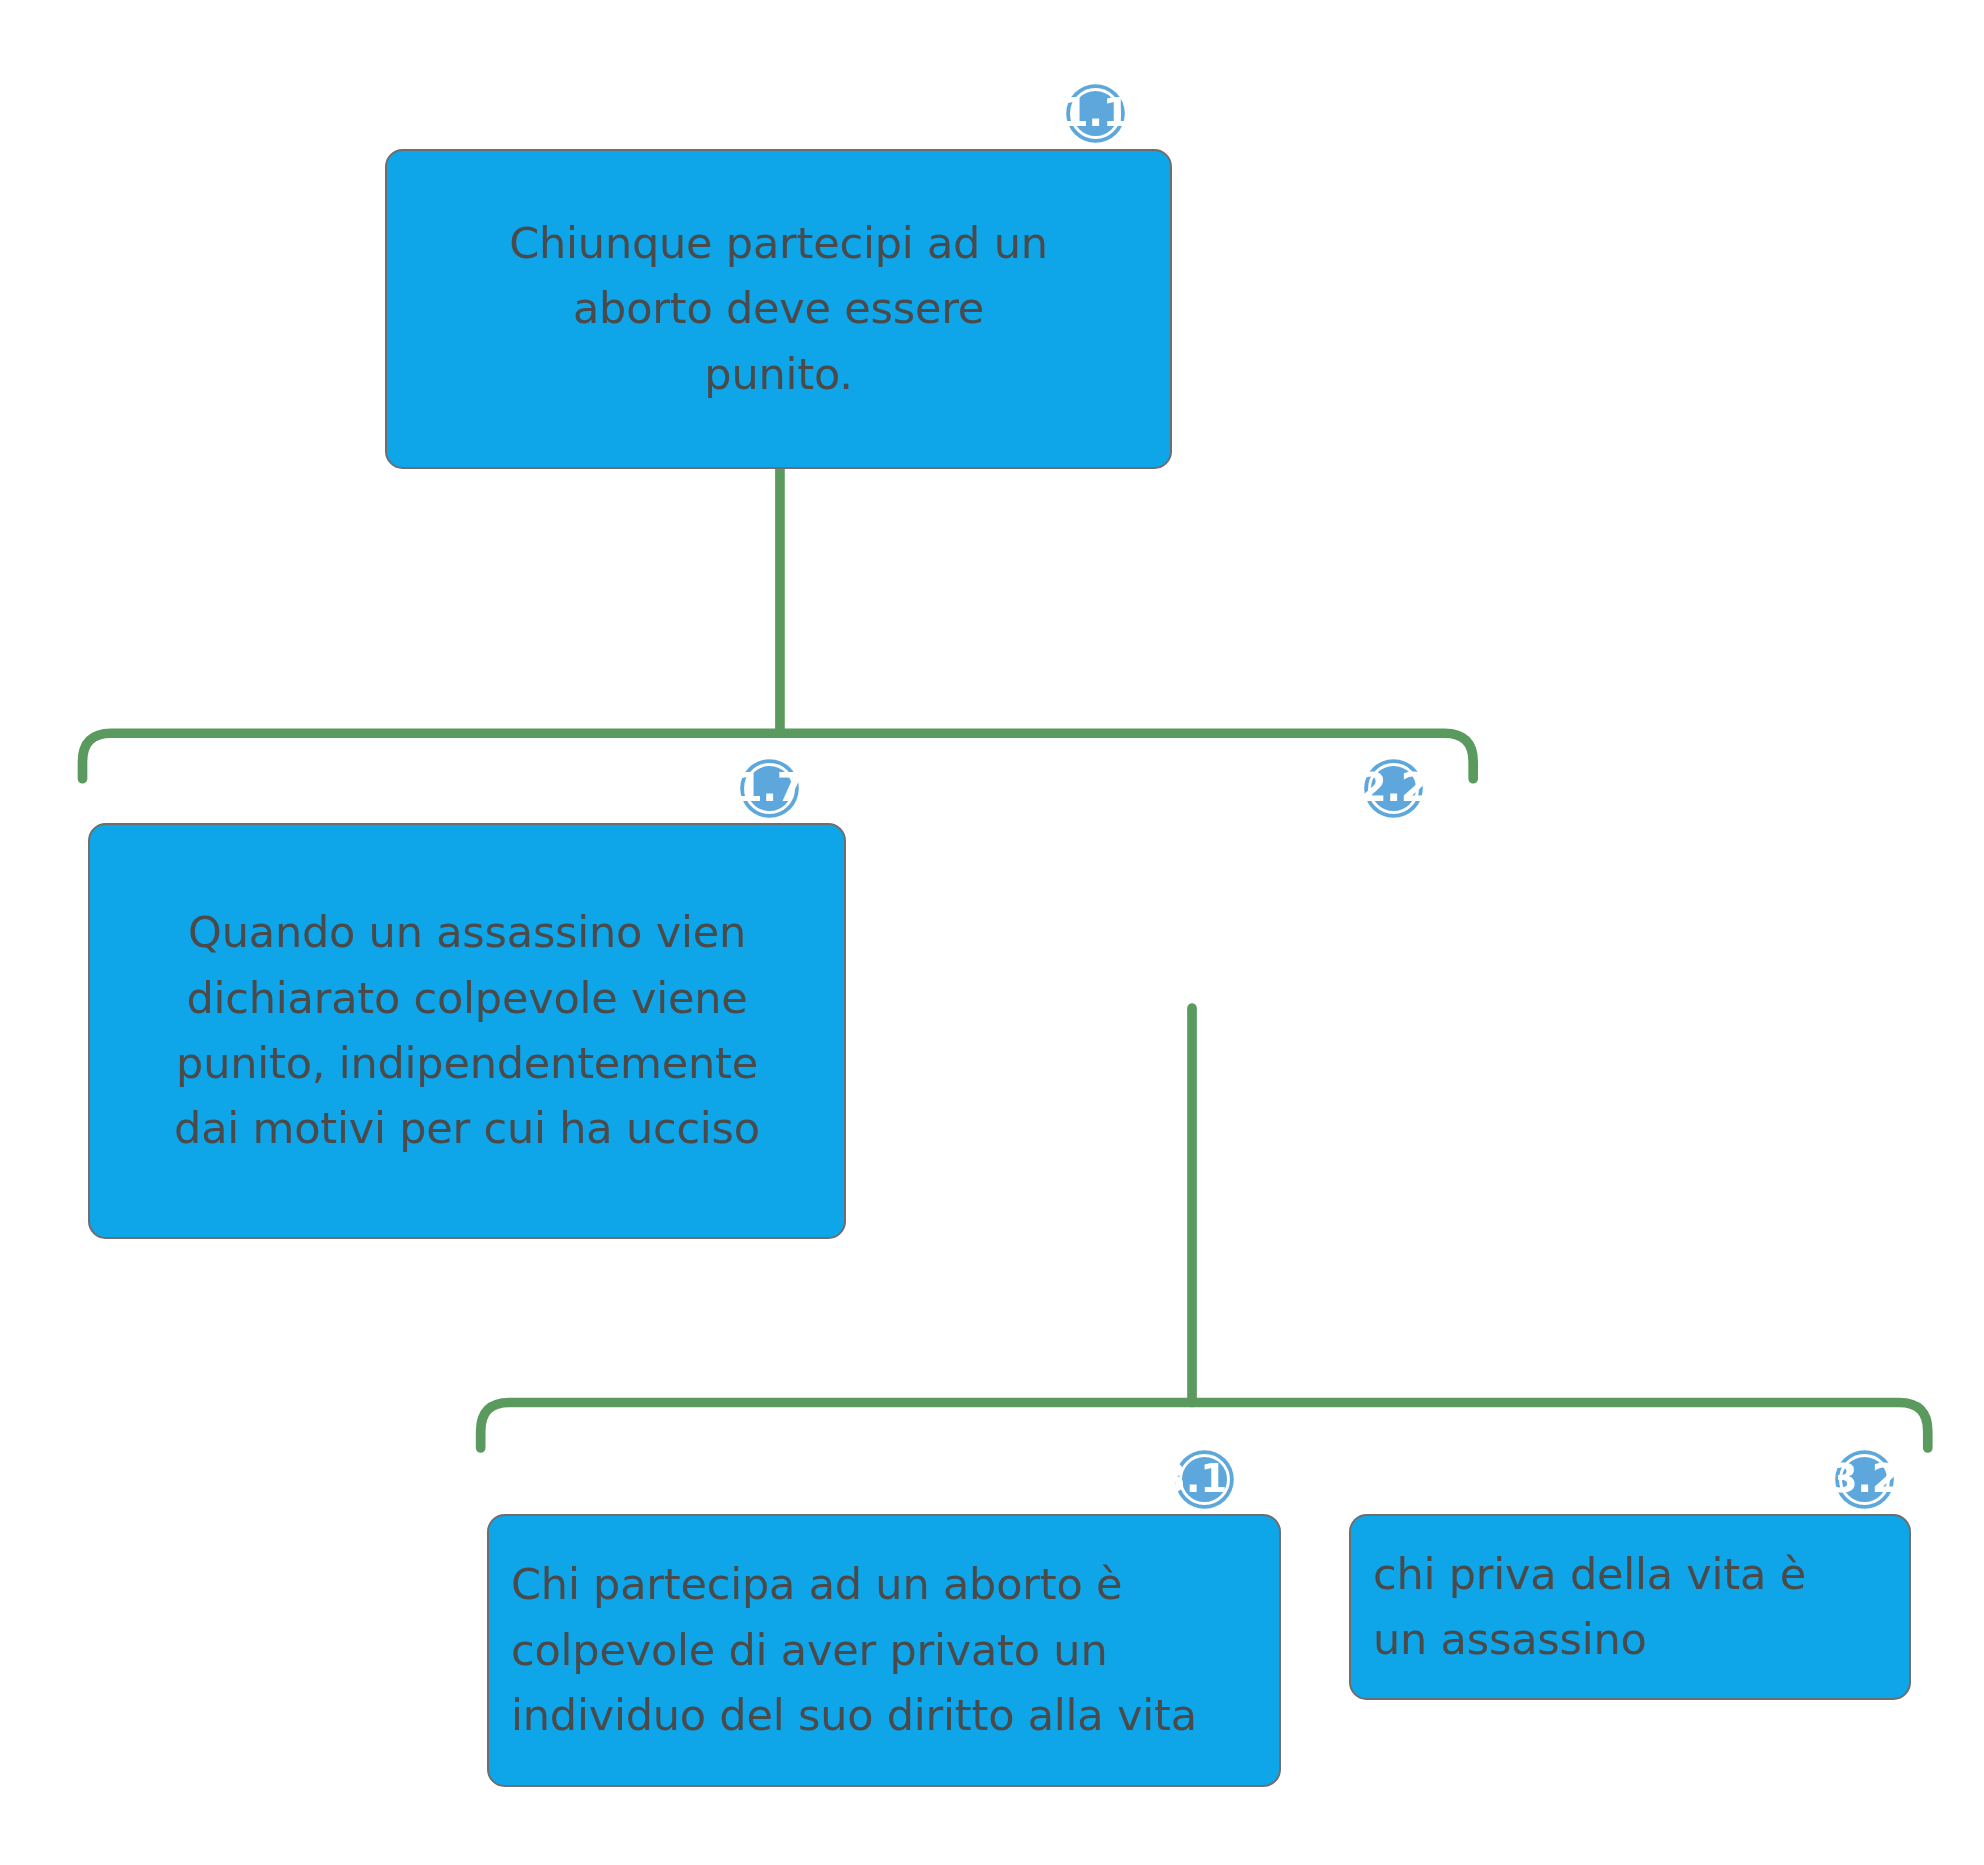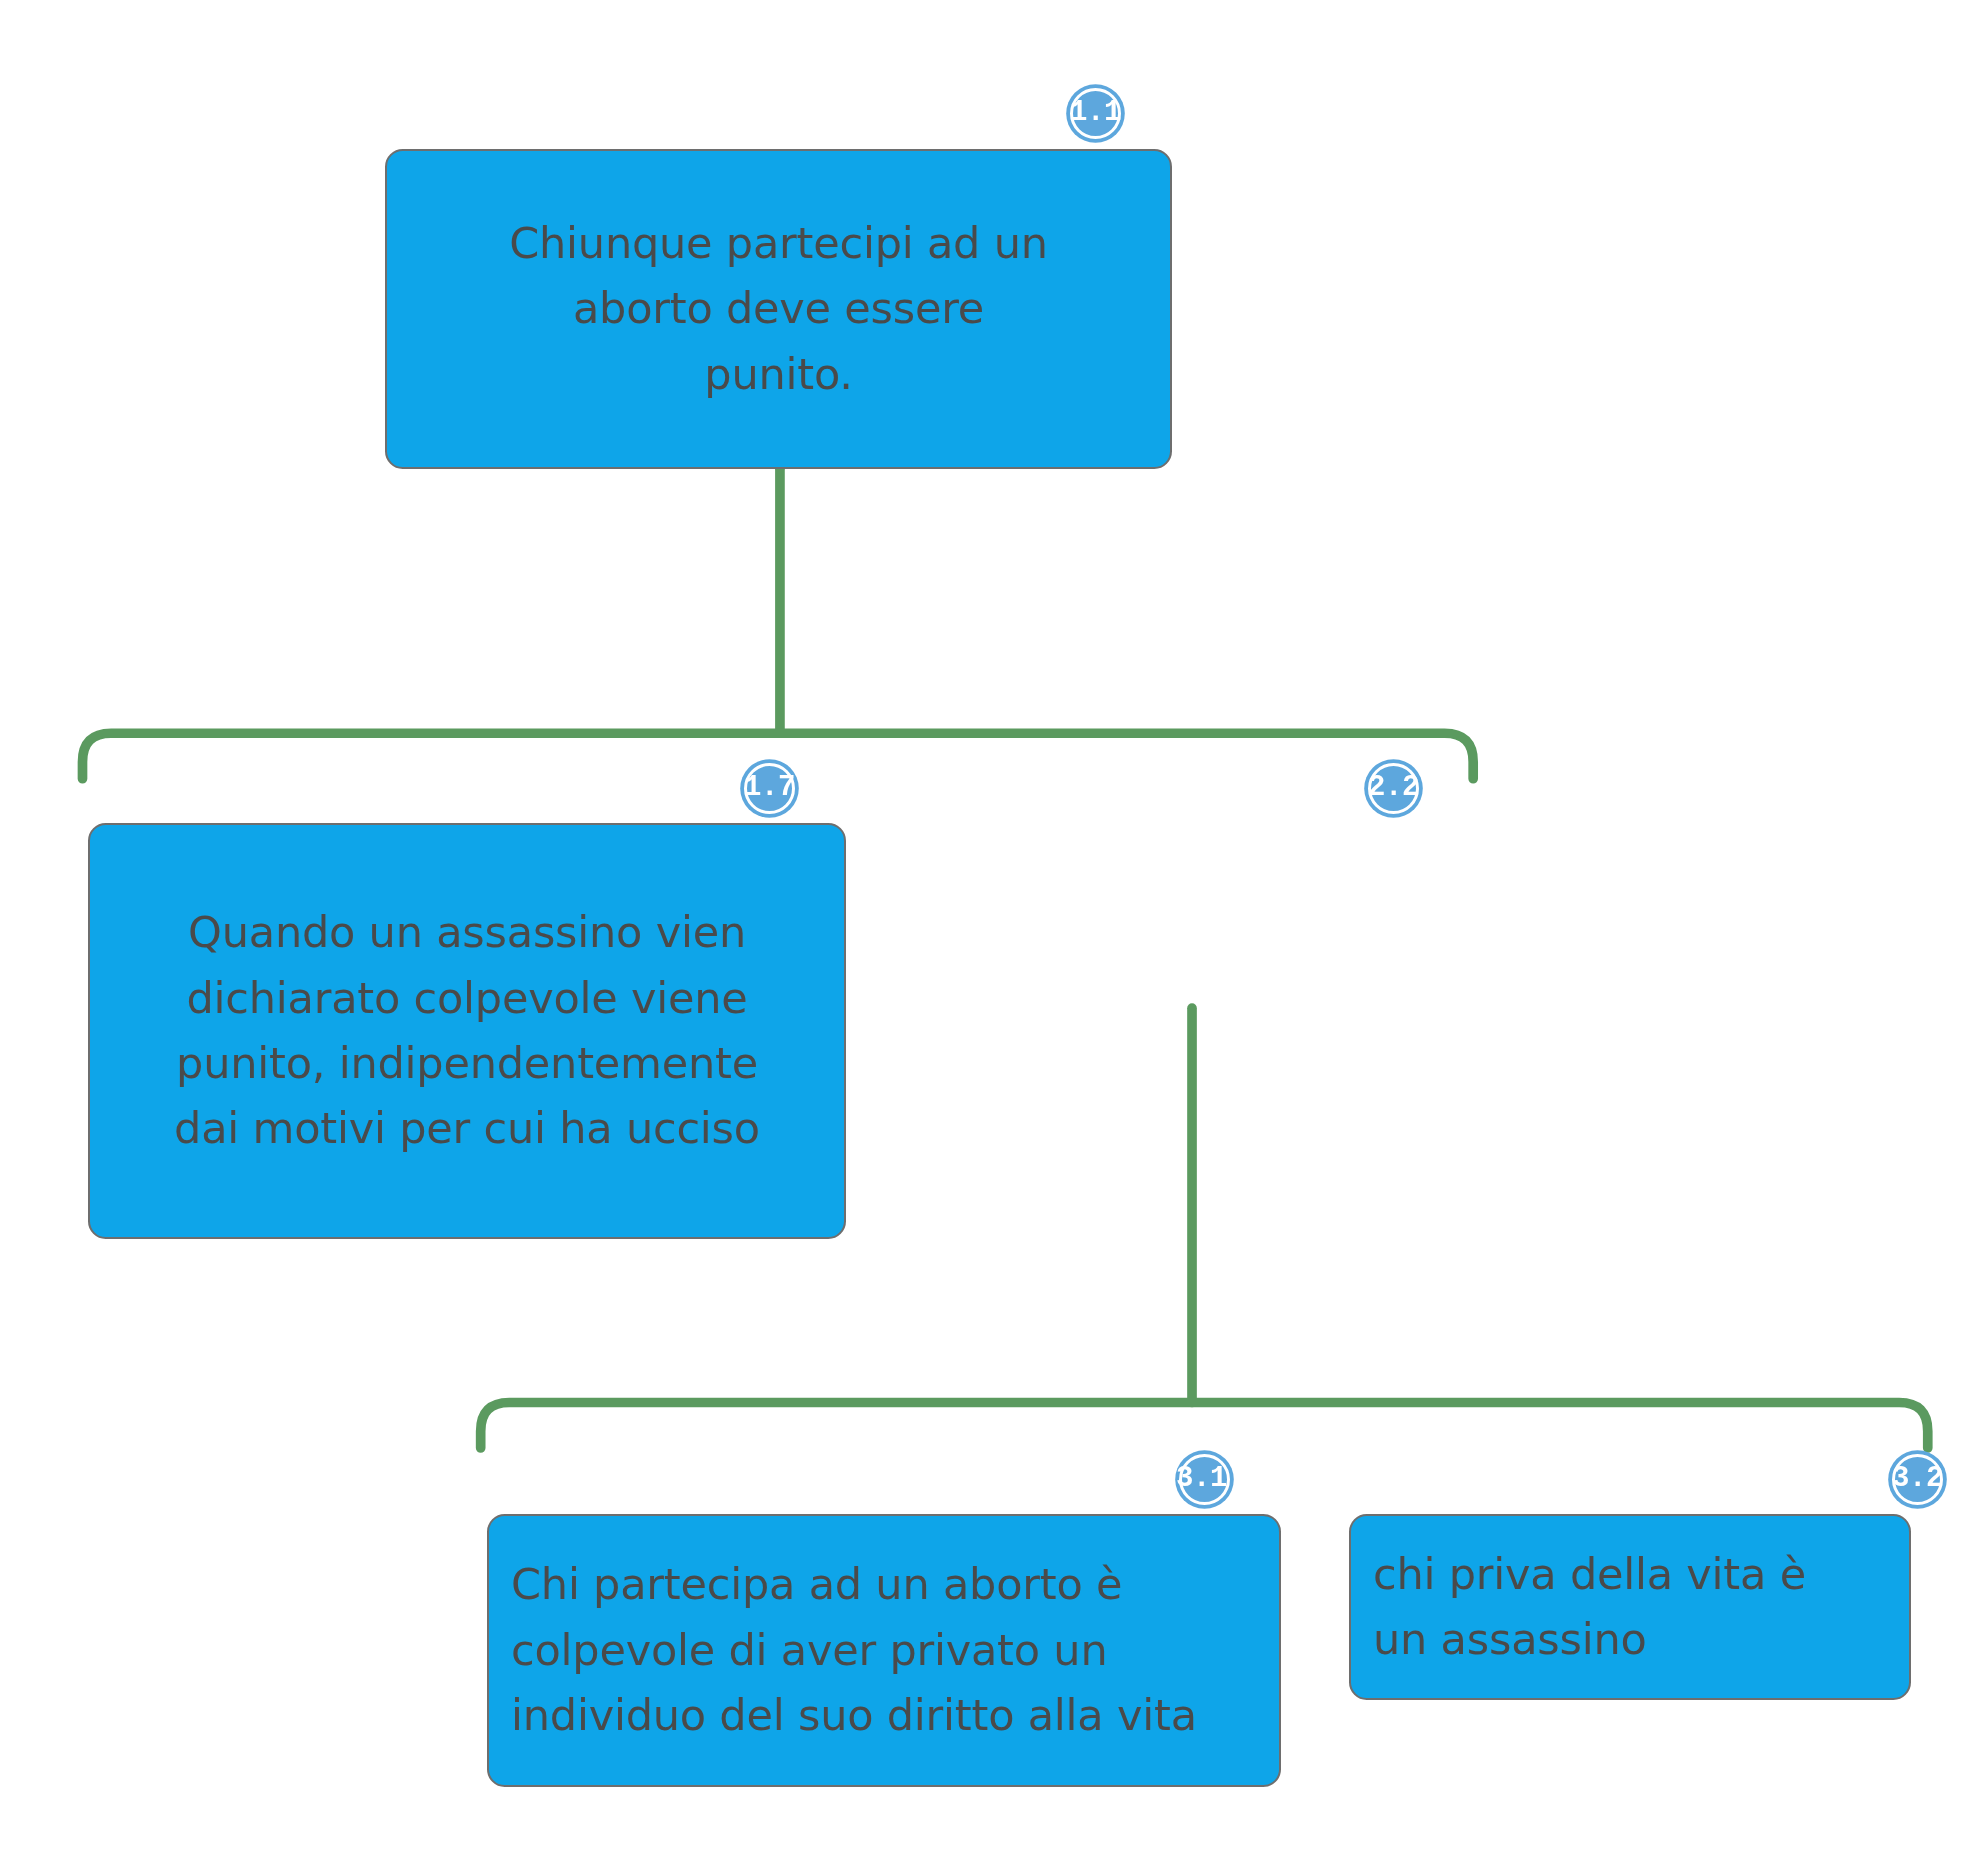--- a/index.html
+++ b/index.html
@@ -61,40 +61,39 @@
     border: 3.8px solid #ffffff;
     box-shadow: 0 0 0 3.8px #5da7dd;
     display: flex;
     align-items: center;
     justify-content: center;
     z-index: 20;
     box-sizing: border-box;
   }
   .badge-label {
     color: #ffffff;
-    font-size: 29px;
+    font-size: 39px;
     font-weight: bold;
     line-height: 1;
     letter-spacing: -0.4px;
     transform: translateY(-0.8px);
-    font-family: Liberation Mono, monospace;
   }
 
   
   #node-1-1 { left: 385px;  top: 149px;  width: 787px; height: 320px; }
   #node-2-1 { left: 88px;  top: 823px; width: 758px; height: 416px; }
   #node-2-2 { left: 914px; top: 823px; width: 556px; height: 185px; }
   #node-3-1 { left: 487px; top: 1514px; width: 794px; height: 273px; }
   #node-3-2 { left: 1349px; top: 1514px; width: 562px; height: 186px; }
 
   #badge-1-1 { left: 1070px; top: 88px;  }
   #badge-2-1 { left: 744px; top: 763px; }
   #badge-2-2 { left: 1368px; top: 763px; }
   #badge-3-1 { left: 1179px; top: 1454px; justify-content: flex-end; }
-  #badge-3-2 { left: 1892px; top: 1454px; }
+  #badge-3-2 { left: 1839px; top: 1454px; }
 </style>
 </head>
 <body>
 
 <div id="canvas">
 
   <svg id="edges" viewBox="0 0 4716 4433" width="1985" height="1866" xmlns="http://www.w3.org/2000/svg">
     <g fill="none" stroke="#5b9a5f" stroke-width="23" stroke-linecap="round" stroke-linejoin="round">
 
       <path d="M 1853 1115 L 1853 1742"></path>

